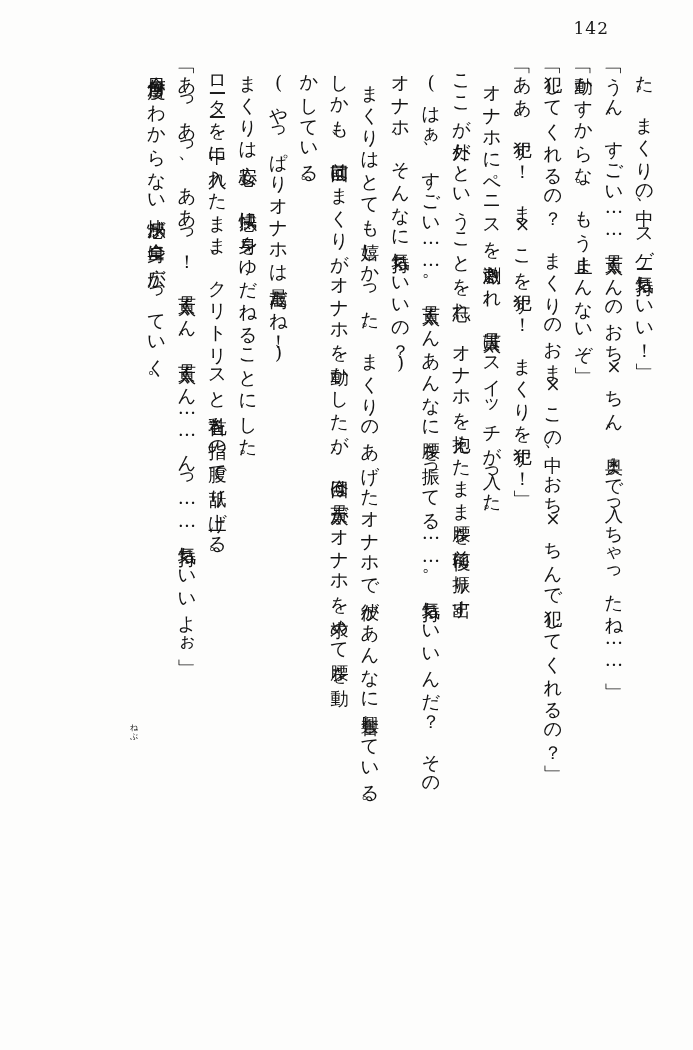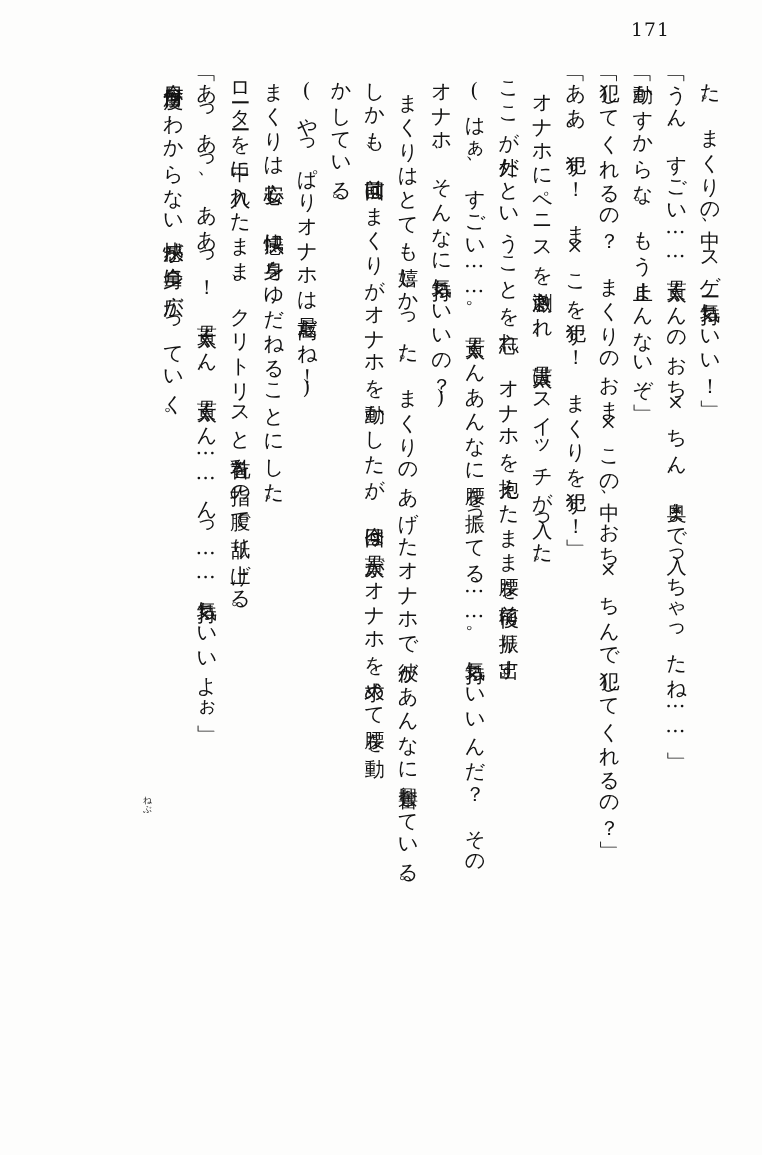--- a/index.html
+++ b/index.html
@@ -64,21 +64,21 @@
     color: #222;
     writing-mode: vertical-rl;
     text-orientation: upright;
   }
 </style>
 </head>
 <body>
 
 <div id="page">
 
-  <div id="page-number">171</div>
+  <div id="page-number">142</div>
 
   <div id="text-body">
     <div class="vline">た。まくりの中、スゲー気持ちいい！」</div>
     <div class="vline">「うん、すごい……貫太くんのおち×ちん、奥まで入っちゃったね……」</div>
     <div class="vline">「動かすからな。もう止まんないぞ」</div>
     <div class="vline">「犯してくれるの？　まくりのおま×この中、おち×ちんで犯してくれるの？」</div>
     <div class="vline">「ああ、犯す！　ま×こを犯す！　まくりを犯す！」</div>
     <div class="vline indent2">オナホにペニスを刺激され、貫太はスイッチが入った。</div>
     <div class="vline">ここが外だということを忘れ、オナホを抱えたまま腰を前後に振り出す。</div>
     <div class="vline indent2">(はぁ、すごい……。貫太くんあんなに腰を振ってる……。気持ちいいんだ？　その</div>

